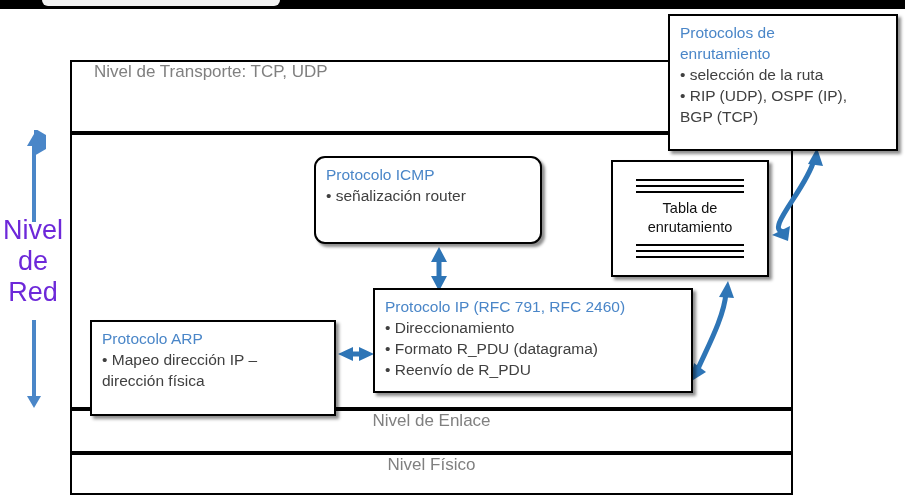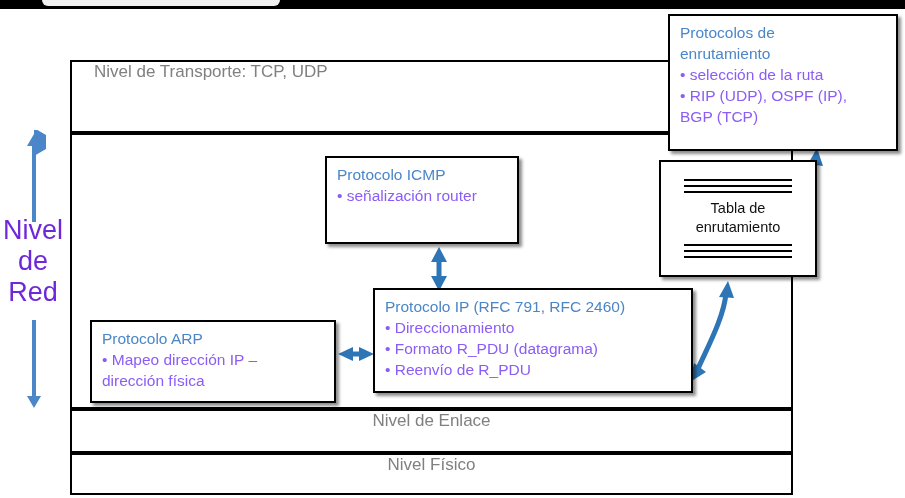--- a/index.html
+++ b/index.html
@@ -87,45 +87,44 @@
     box-shadow: 3px 3px 3px rgba(0,0,0,0.45);
     padding: 6px 10px 7px 10px;
   }
   .callout .head {
     color: #4a86c8;
     font-size: 15.5px;
     line-height: 21px;
     white-space: nowrap;
   }
   .callout .bullet {
-    color: #8b5cf6;
+    color: #404040;
     font-size: 15.5px;
     line-height: 21px;
   }
 
   #box-routing  { left: 668px; top: 14px;  width: 230px; height: 137px; }
-  #box-icmp     { left: 325px; top: 156px; width: 194px; height: 88px; }
+  #box-icmp     { left: 314px; top: 156px; width: 228px; height: 88px; border-radius: 11px; }
   #box-ip       { left: 373px; top: 288px; width: 320px; height: 105px; }
-  #box-arp      { left: 90px;  top: 320px; width: 246px; height: 83px; }
+  #box-arp      { left: 90px;  top: 320px; width: 246px; height: 96px; }
 
   
   #box-table {
     position: absolute;
     left: 611px; top: 160px;
     width: 158px; height: 117px;
     border: 2px solid #000000;
     background: #ffffff;
     box-sizing: border-box;
     box-shadow: 3px 3px 3px rgba(0,0,0,0.45);
     display: flex;
     flex-direction: column;
     justify-content: center;
     align-items: center;
     padding: 6px 0;
-    margin-left: 48px;
   }
   .doc-rules {
     width: 108px;
     display: flex;
     flex-direction: column;
     gap: 4px;
   }
   .doc-rules .rule { height: 2px; background: #000000; }
   #box-table .tbl-text {
     color: #111111;

